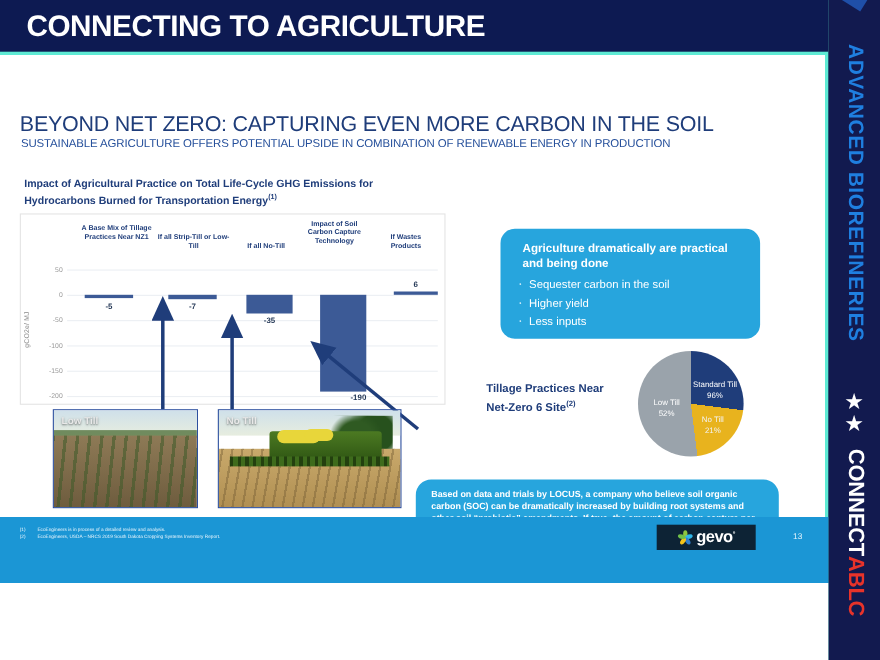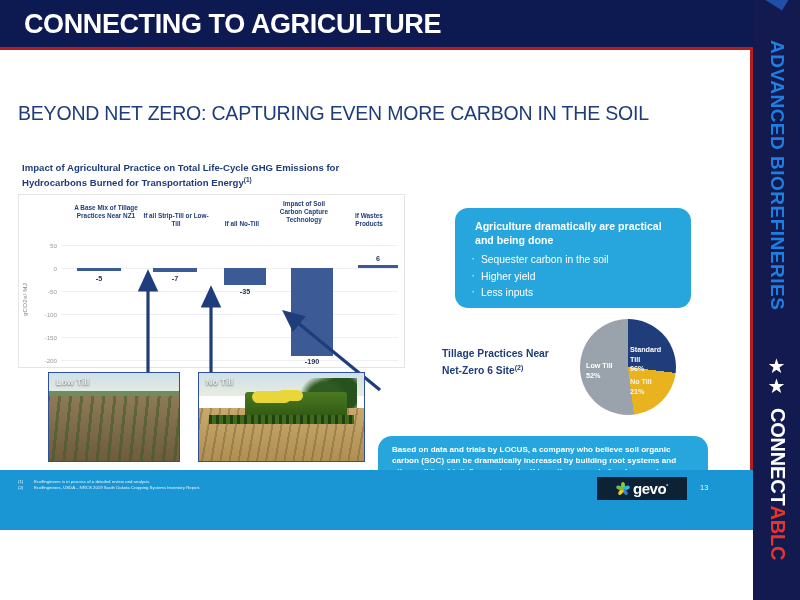--- a/index.html
+++ b/index.html
@@ -1,21 +1,21 @@
 <!DOCTYPE html>
 <html><head>
 <meta charset="utf-8">
 <style>
   html,body{margin:0;padding:0;}
   body{
     width:800px;height:600px;overflow:hidden;
     background:#ffffff;
     font-family:"Liberation Sans", sans-serif;
   }
-  #stage{position:relative;width:800px;height:600px;background:#b91c1c;}
+  #stage{position:relative;width:800px;height:600px;background:#5eead4;}
 
   
   .top-banner{
     position:absolute;left:0;top:0;width:753px;height:47px;
     background:#0d1a52;
   }
   .banner-title{
     position:absolute;left:24px;top:9px;
     font-size:27px;font-weight:bold;color:#ffffff;
     letter-spacing:-0.4px;
@@ -181,21 +181,21 @@
   .pie-title sup{font-size:7px;}
   .pie-wrap{position:absolute;left:580px;top:269px;width:102px;height:96px;}
   .pie{
     position:absolute;left:0;top:0;width:96px;height:96px;border-radius:50%;
     background:conic-gradient(
       #1f3d7a 0deg 97.2deg,
       #e8b31e 97.2deg 172.8deg,
       #9aa3ab 172.8deg 360deg);
   }
   .pie-lab{
-    position:absolute;font-weight:bold;line-height:9.5px;
+    position:absolute;text-align:center;font-weight:normal;line-height:9.5px;
     font-size:7.2px;
   }
 
   
   .callout-locus{
     position:absolute;left:378px;top:386px;width:330px;height:72px;
     background:#27a5dd;border-radius:14px;
   }
   .locus-text{
     position:absolute;left:14px;top:8px;width:306px;
@@ -223,21 +223,21 @@
     background:#8dc63f;transform-origin:50% 100%;display:block;
   }
   .logo-mark i:nth-child(1){transform:rotate(0deg);background:#8dc63f;}
   .logo-mark i:nth-child(2){transform:rotate(72deg);background:#2fb6e8;}
   .logo-mark i:nth-child(3){transform:rotate(144deg);background:#2f7fd0;}
   .logo-mark i:nth-child(4){transform:rotate(216deg);background:#f3c41a;}
   .logo-mark i:nth-child(5){transform:rotate(288deg);background:#6fbf4a;}
   .logo-text{font-size:15px;font-weight:bold;color:#ffffff;letter-spacing:-0.5px;}
   .logo-text sup{font-size:6px;vertical-align:super;}
   .page-num{
-    position:absolute;left:700px;top:13px;
+    position:absolute;left:721px;top:13px;
     font-size:7.5px;color:#eaf6fd;
   }
   .bottom-white{
     position:absolute;left:0;top:530px;width:753px;height:70px;background:#ffffff;
   }
 </style>
 </head>
 <body>
 
 <div id="stage">
@@ -256,20 +256,21 @@
       <span class="star">★</span>
     </div>
     <div class="rail-text-2">
       <span><span class="rail-white">CONNECT</span><span class="rail-red">ABLC</span></span>
     </div>
   </div>
 
   <div class="slide">
 
     <div class="slide-title">BEYOND NET ZERO: CAPTURING EVEN MORE CARBON IN THE SOIL</div>
+    <div class="slide-subtitle">SUSTAINABLE AGRICULTURE OFFERS POTENTIAL UPSIDE IN COMBINATION OF RENEWABLE ENERGY IN PRODUCTION</div>
 
     <div class="chart-title">
       <span>Impact of Agricultural Practice on Total Life-Cycle GHG Emissions for Hydrocarbons Burned for Transportation Energy</span><sup>(1)</sup>
     </div>
 
     <div class="chart-box">
 
       <div class="col-headers">
         <div class="col-head" style="left:8px;top:4px;width:74px;">A Base Mix of Tillage Practices Near NZ1</div>
         <div class="col-head" style="left:82px;top:12px;width:66px;">If all Strip-Till or Low-Till</div>
@@ -298,21 +299,21 @@
 
         <div class="bar" style="left:16px;top:23px;width:44px;height:3px;"></div>
         <div class="bar" style="left:92px;top:23px;width:44px;height:4px;"></div>
         <div class="bar" style="left:163px;top:23px;width:42px;height:17px;"></div>
         <div class="bar" style="left:230px;top:23px;width:42px;height:88px;"></div>
         <div class="bar" style="left:297px;top:20px;width:40px;height:3px;"></div>
 
         <div class="bar-label" style="left:16px;top:29px;width:44px;">-5</div>
         <div class="bar-label" style="left:92px;top:29px;width:44px;">-7</div>
         <div class="bar-label" style="left:163px;top:42px;width:42px;">-35</div>
-        <div class="bar-label" style="left:230px;top:112px;width:42px;">-190</div>
+        <div class="bar-label" style="left:230px;top:112px;width:42px;text-align:right;">-190</div>
         <div class="bar-label" style="left:297px;top:9px;width:40px;">6</div>
       </div>
     </div>
 
     <svg class="arrow-svg" width="750" height="470">
       <defs>
         <marker id="ah" markerWidth="7" markerHeight="7" refX="3" refY="3.2" orient="auto">
           <path d="M0,0 L7,3.2 L0,6.4 z" fill="#1f3d7a"></path>
         </marker>
       </defs>

